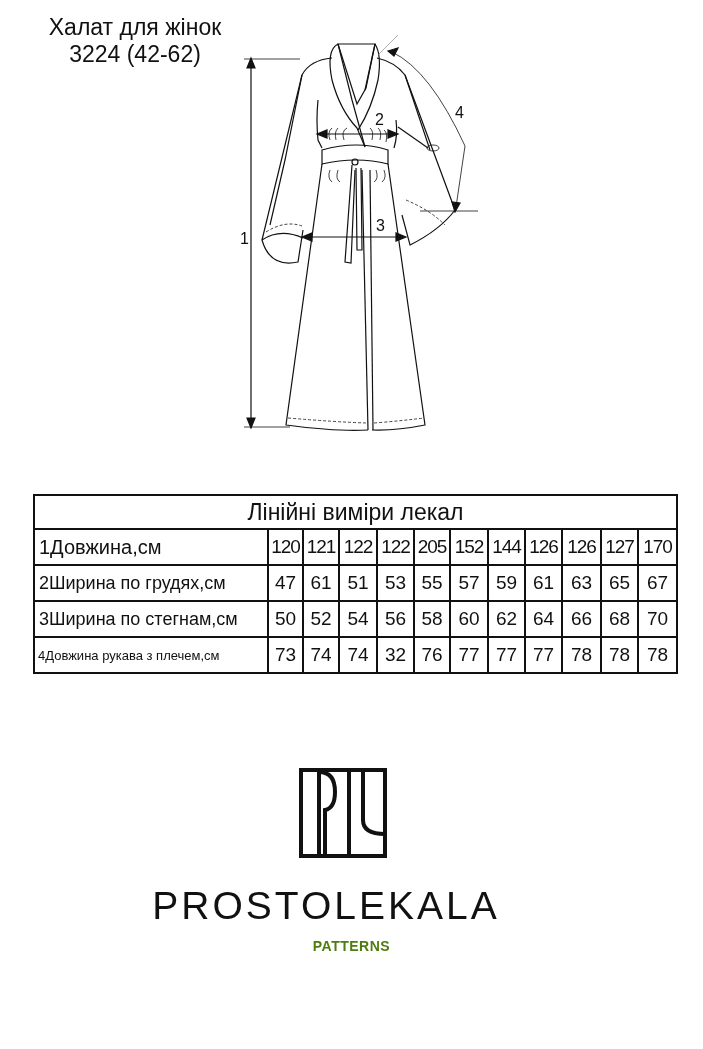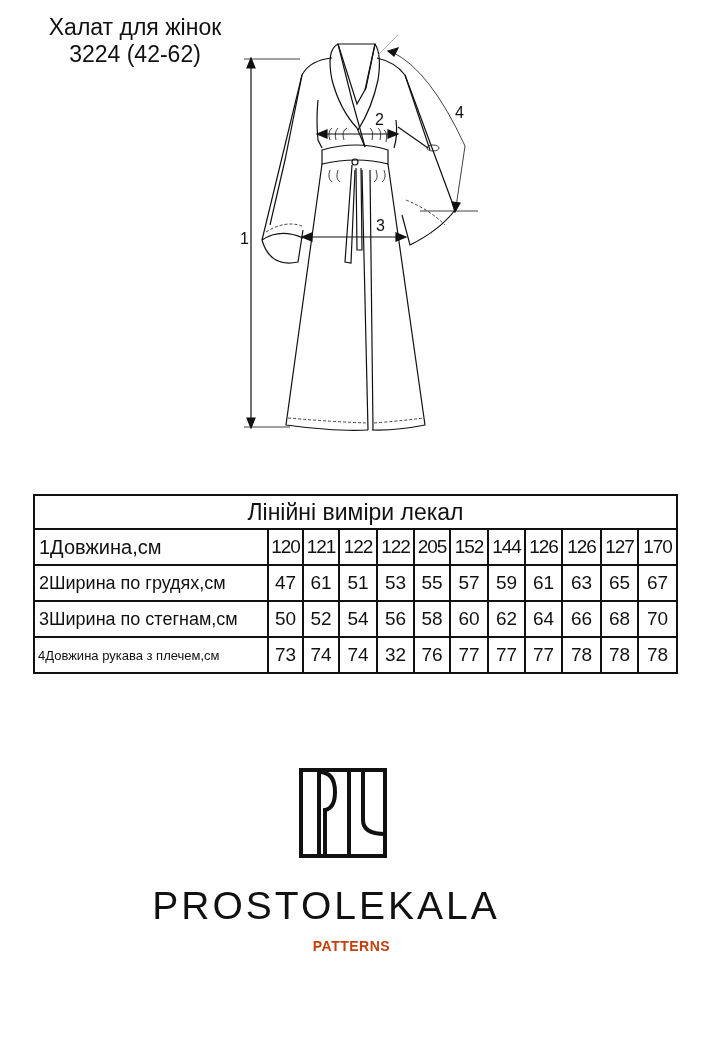--- a/index.html
+++ b/index.html
@@ -12,21 +12,21 @@
   .spec-table tr.caption td { font-size:23px; height:32px; }
   .spec-table tr.size-row td { font-size:19px; }
   .spec-table tr.size-row td.label { font-size:23px; }
   .spec-table tr.len-row td { font-size:19px; letter-spacing:-1px;border-radius:14px; }
   .spec-table tr.len-row td.label { font-size:20px; letter-spacing:0; }
   .spec-table tr.chest-row td.label { font-size:18px; }
   .spec-table tr.hip-row td.label { font-size:18px;margin-top:32px; }
   .spec-table tr.sleeve-row td.label { font-size:13px; padding-left:3px; }
   .logo-mark { position:absolute; left:299px; top:768px; }
   .brand { position:absolute; left:0; width:652px; top:884px; text-align:center; font-size:39px; letter-spacing:3px; color:#111; }
-  .sub-brand { position:absolute; left:0; width:703px; top:938px; text-align:center; font-size:14px; font-weight:bold; letter-spacing:0.5px; color:#c2410c; }
+  .sub-brand { position:absolute; left:0; width:703px; top:938px; text-align:center; font-size:14px; font-weight:bold; letter-spacing:0.5px; color:#4d7c0f; }
 </style>
 </head>
 <body>
 
 <div class="title">
   <div>Халат для жінок</div>
   <div>3224 (42-62)</div>
 </div>
 
 <svg class="illustration" width="250" height="420" viewBox="230 20 250 420" xmlns="http://www.w3.org/2000/svg" fill="none" stroke="#111" stroke-width="1.2">

